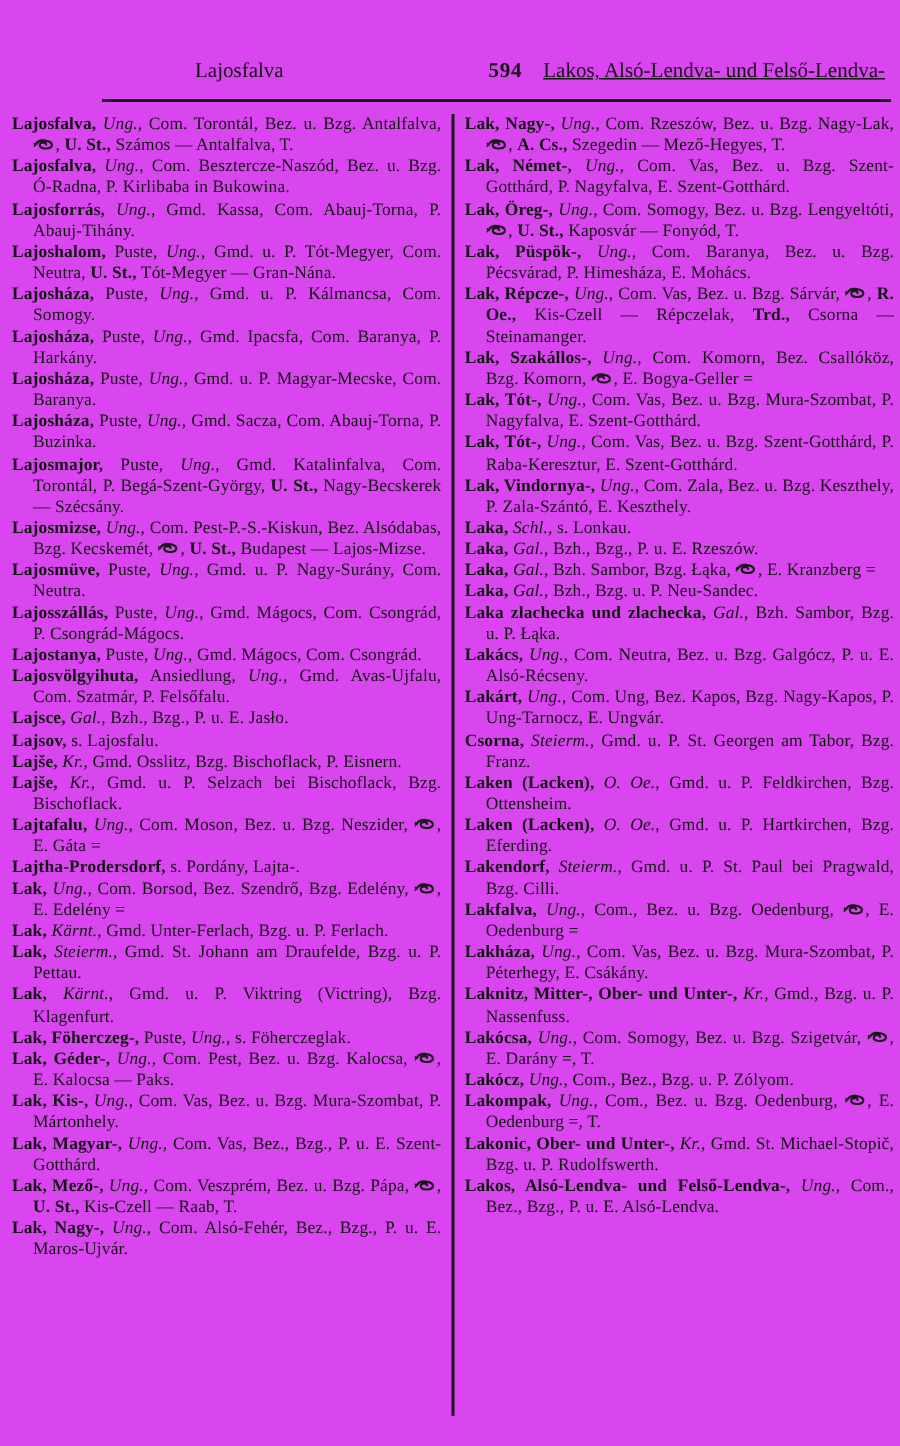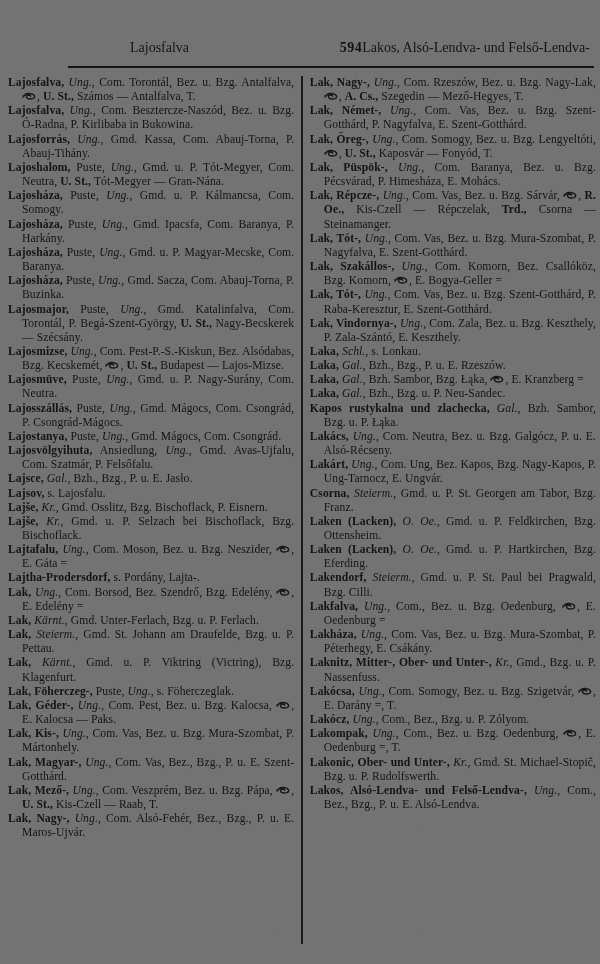--- a/index.html
+++ b/index.html
@@ -6,42 +6,42 @@
   body{
     width:600px;height:964px;overflow:hidden;
     background:#b9b9b5;
     font-family:"Liberation Serif","DejaVu Serif",serif;
   }
   .page{
     position:absolute;left:0;top:0;width:600px;height:964px;
     background:
       radial-gradient(ellipse 120% 100% at 50% 45%, #ececе8 0%, #e9e9e5 55%, #dadad6 85%, #c6c6c2 100%),
       #e9e9e5;
-    background-color:#737373;
+    background-color:#d946ef;
     color:#141414;
   }
   .speckle{
     position:absolute;inset:0;pointer-events:none;opacity:.5;
     background-image:
       radial-gradient(circle 1px at 12% 8%, #55555533 50%, transparent 51%),
       radial-gradient(circle 1px at 83% 21%, #44444422 50%, transparent 51%),
       radial-gradient(circle 1px at 37% 64%, #55555526 50%, transparent 51%),
       radial-gradient(circle 1px at 64% 88%, #44444426 50%, transparent 51%),
       radial-gradient(circle 1px at 21% 43%, #55555522 50%, transparent 51%),
       radial-gradient(circle 1px at 91% 57%, #4444441f 50%, transparent 51%);
     background-size:137px 119px,149px 101px,113px 127px,157px 109px,121px 139px,143px 97px;
   }
   .running-head{
     position:absolute;top:40px;left:70px;right:8px;
     display:flex;align-items:baseline;
     font-size:14px;
   }
   .rh-left{flex:0 0 auto;margin-left:60px;}
   .rh-page{flex:0 0 auto;margin-left:auto;font-weight:bold;letter-spacing:.5px;}
-  .rh-right{flex:0 0 auto;margin-left:0;margin-right:2px;}
+  .rh-right{flex:0 0 auto;margin-left:14px;margin-right:2px;text-decoration:underline;}
   .head-rule{
     position:absolute;left:68px;right:6px;top:66px;height:2.4px;background:#151515;
   }
   .columns{
     position:absolute;left:8px;right:4px;top:76px;bottom:10px;
     display:flex;
   }
   .col{
     width:289px;
     font-size:11.6px;line-height:14.15px;
@@ -140,35 +140,35 @@
         <p class="entry"><b>Lak, Német-,</b><i> Ung.</i><span>, Com. Vas, Bez. u. Bzg. Szent-Gotthárd, P. Nagyfalva, E. Szent-Gotthárd.</span></p>
         <p class="entry"><b>Lak, Öreg-,</b><i> Ung.</i><span>, Com. Somogy, Bez. u. Bzg. Lengyeltóti, </span><span class="ph-icon"><svg viewBox="0 0 20 11" xmlns="http://www.w3.org/2000/svg">
               <path d="M2.2 5.5 Q4.5 1.2 9.5 1.6 Q16.5 2.3 16.8 5.4 Q17 8.6 11.8 8.8 Q6.2 9 6 5.8 Q5.9 3.4 9.2 3.4 Q11.6 3.5 11.6 5.3" fill="none" stroke="#181818" stroke-width="1.9" stroke-linecap="round"></path>
               <path d="M1.2 4.2 Q1.8 5.5 1.2 6.9" fill="none" stroke="#181818" stroke-width="1.3" stroke-linecap="round"></path>
             </svg></span><span>, </span><b>U. St.,</b><span> Kaposvár — Fonyód, T.</span></p>
         <p class="entry"><b>Lak, Püspök-,</b><i> Ung.</i><span>, Com. Baranya, Bez. u. Bzg. Pécsvárad, P. Himesháza, E. Mohács.</span></p>
         <p class="entry"><b>Lak, Répcze-,</b><i> Ung.</i><span>, Com. Vas, Bez. u. Bzg. Sárvár, </span><span class="ph-icon"><svg viewBox="0 0 20 11" xmlns="http://www.w3.org/2000/svg">
               <path d="M2.2 5.5 Q4.5 1.2 9.5 1.6 Q16.5 2.3 16.8 5.4 Q17 8.6 11.8 8.8 Q6.2 9 6 5.8 Q5.9 3.4 9.2 3.4 Q11.6 3.5 11.6 5.3" fill="none" stroke="#181818" stroke-width="1.9" stroke-linecap="round"></path>
               <path d="M1.2 4.2 Q1.8 5.5 1.2 6.9" fill="none" stroke="#181818" stroke-width="1.3" stroke-linecap="round"></path>
             </svg></span><span>, </span><b>R. Oe.,</b><span> Kis-Czell — Répczelak, </span><b>Trd.,</b><span> Csorna — Steinamanger.</span></p>
-        <p class="entry"><b>Lak, Tót-,</b><i> Ung.</i><span>, Com. Vas, Bez. u. Bzg. Mura-Szombat, P. Nagyfalva, E. Szent-Gotthárd.</span></p>
         <p class="entry"><b>Lak, Szakállos-,</b><i> Ung.</i><span>, Com. Komorn, Bez. Csallóköz, Bzg. Komorn, </span><span class="ph-icon"><svg viewBox="0 0 20 11" xmlns="http://www.w3.org/2000/svg">
               <path d="M2.2 5.5 Q4.5 1.2 9.5 1.6 Q16.5 2.3 16.8 5.4 Q17 8.6 11.8 8.8 Q6.2 9 6 5.8 Q5.9 3.4 9.2 3.4 Q11.6 3.5 11.6 5.3" fill="none" stroke="#181818" stroke-width="1.9" stroke-linecap="round"></path>
               <path d="M1.2 4.2 Q1.8 5.5 1.2 6.9" fill="none" stroke="#181818" stroke-width="1.3" stroke-linecap="round"></path>
             </svg></span><span>, E. Bogya-Geller =</span></p>
+        <p class="entry"><b>Lak, Tót-,</b><i> Ung.</i><span>, Com. Vas, Bez. u. Bzg. Mura-Szombat, P. Nagyfalva, E. Szent-Gotthárd.</span></p>
         <p class="entry"><b>Lak, Tót-,</b><i> Ung.</i><span>, Com. Vas, Bez. u. Bzg. Szent-Gotthárd, P. Raba-Keresztur, E. Szent-Gotthárd.</span></p>
         <p class="entry"><b>Lak, Vindornya-,</b><i> Ung.</i><span>, Com. Zala, Bez. u. Bzg. Keszthely, P. Zala-Szántó, E. Keszthely.</span></p>
         <p class="entry"><b>Laka,</b><i> Schl.</i><span>, s. Lonkau.</span></p>
         <p class="entry"><b>Laka,</b><i> Gal.</i><span>, Bzh., Bzg., P. u. E. Rzeszów.</span></p>
         <p class="entry"><b>Laka,</b><i> Gal.</i><span>, Bzh. Sambor, Bzg. Łąka, </span><span class="ph-icon"><svg viewBox="0 0 20 11" xmlns="http://www.w3.org/2000/svg">
               <path d="M2.2 5.5 Q4.5 1.2 9.5 1.6 Q16.5 2.3 16.8 5.4 Q17 8.6 11.8 8.8 Q6.2 9 6 5.8 Q5.9 3.4 9.2 3.4 Q11.6 3.5 11.6 5.3" fill="none" stroke="#181818" stroke-width="1.9" stroke-linecap="round"></path>
               <path d="M1.2 4.2 Q1.8 5.5 1.2 6.9" fill="none" stroke="#181818" stroke-width="1.3" stroke-linecap="round"></path>
             </svg></span><span>, E. Kranzberg =</span></p>
         <p class="entry"><b>Laka,</b><i> Gal.</i><span>, Bzh., Bzg. u. P. Neu-Sandec.</span></p>
-        <p class="entry"><b>Kapos rustykalna und zlachecka,</b><i> Gal.</i><span>, Bzh. Sambor, Bzg. u. P. Łąka.</span></p>
+        <p class="entry"><b>Laka zlachecka und zlachecka,</b><i> Gal.</i><span>, Bzh. Sambor, Bzg. u. P. Łąka.</span></p>
         <p class="entry"><b>Lakács,</b><i> Ung.</i><span>, Com. Neutra, Bez. u. Bzg. Galgócz, P. u. E. Alsó-Récseny.</span></p>
         <p class="entry"><b>Lakárt,</b><i> Ung.</i><span>, Com. Ung, Bez. Kapos, Bzg. Nagy-Kapos, P. Ung-Tarnocz, E. Ungvár.</span></p>
         <p class="entry"><b>Csorna,</b><i> Steierm.</i><span>, Gmd. u. P. St. Georgen am Tabor, Bzg. Franz.</span></p>
         <p class="entry"><b>Laken (Lacken),</b><i> O. Oe.</i><span>, Gmd. u. P. Feldkirchen, Bzg. Ottensheim.</span></p>
         <p class="entry"><b>Laken (Lacken),</b><i> O. Oe.</i><span>, Gmd. u. P. Hartkirchen, Bzg. Eferding.</span></p>
         <p class="entry"><b>Lakendorf,</b><i> Steierm.</i><span>, Gmd. u. P. St. Paul bei Pragwald, Bzg. Cilli.</span></p>
         <p class="entry"><b>Lakfalva,</b><i> Ung.</i><span>, Com., Bez. u. Bzg. Oedenburg, </span><span class="ph-icon"><svg viewBox="0 0 20 11" xmlns="http://www.w3.org/2000/svg">
               <path d="M2.2 5.5 Q4.5 1.2 9.5 1.6 Q16.5 2.3 16.8 5.4 Q17 8.6 11.8 8.8 Q6.2 9 6 5.8 Q5.9 3.4 9.2 3.4 Q11.6 3.5 11.6 5.3" fill="none" stroke="#181818" stroke-width="1.9" stroke-linecap="round"></path>
               <path d="M1.2 4.2 Q1.8 5.5 1.2 6.9" fill="none" stroke="#181818" stroke-width="1.3" stroke-linecap="round"></path>
             </svg></span><span>, E. Oedenburg =</span></p>

